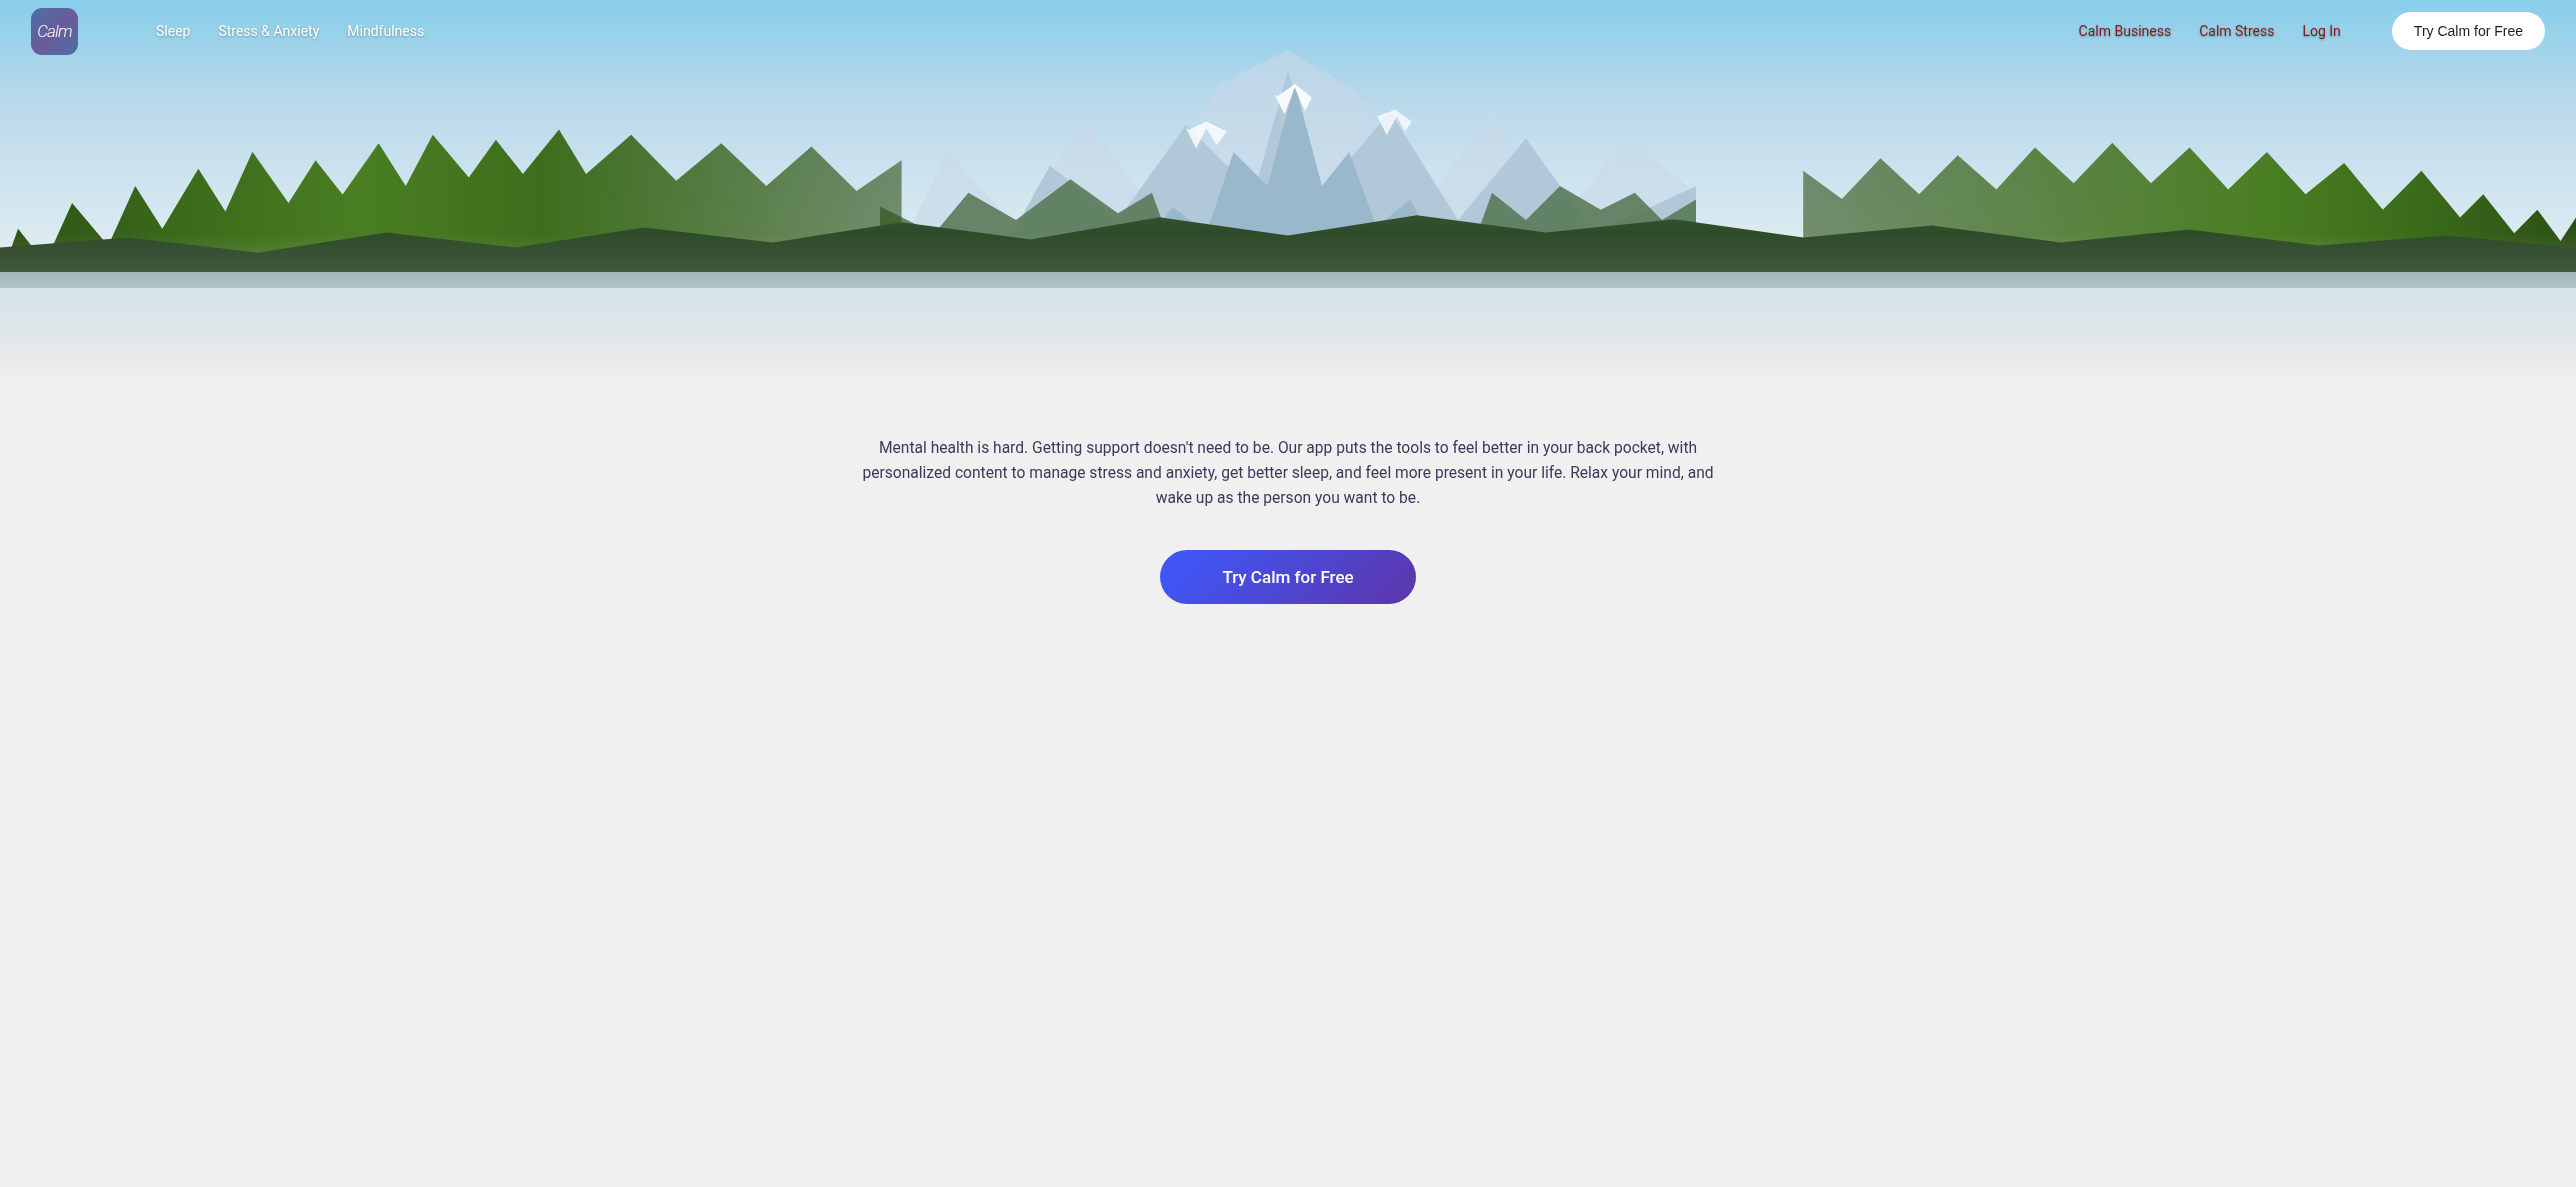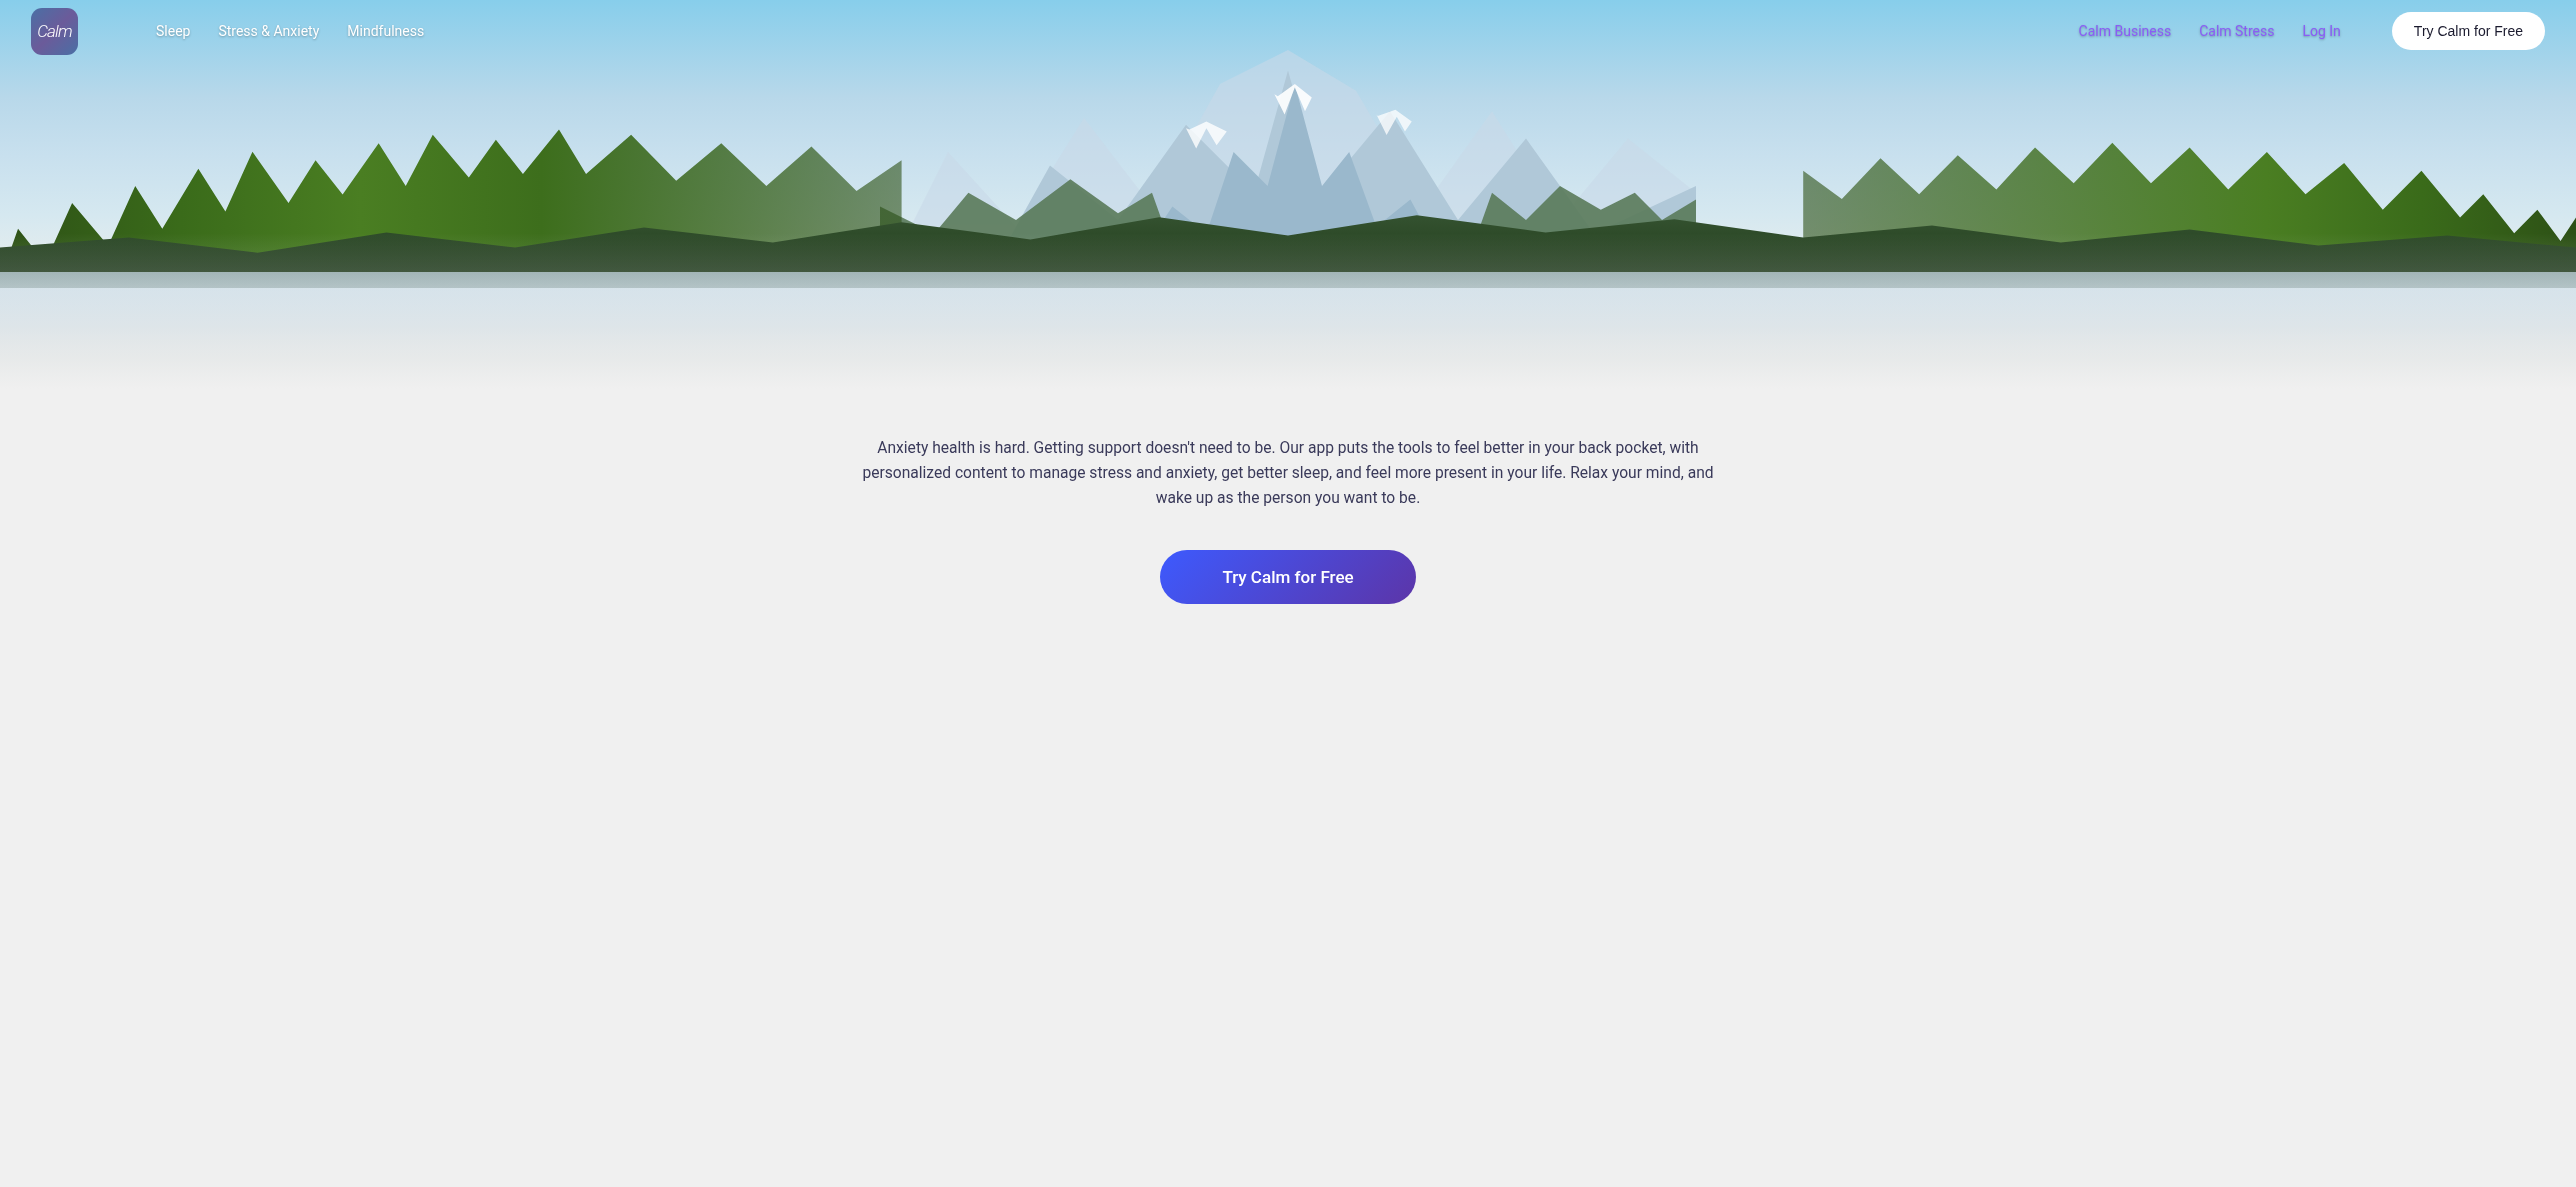--- a/index.html
+++ b/index.html
@@ -65,21 +65,21 @@
     }
 
     .nav-right-links {
       display: flex;
       gap: 28px;
       align-items: center;
       margin-left: auto;
     }
 
     .nav-right-links a {
-      color: #8b5cf6;
+      color: #7f1d1d;
       text-decoration: none;
       font-size: 14px;
       font-weight: 400;
       text-shadow: 0 0.8px 2.3px rgba(0,0,0,0.3);
       white-space: nowrap;
     }
 
     .nav-cta-button {
       margin-left: 23px;
       padding: 11px 22px;
@@ -309,16 +309,16 @@
       <div class="hills-front"></div>
 
       <div class="lake"></div>
 
       <div class="fog-overlay"></div>
     </div>
   </div>
 </section>
 
 <section class="content-section">
-  <p class="sub-text">Anxiety health is hard. Getting support doesn't need to be. Our app puts the tools to feel better in your back pocket, with personalized content to manage stress and anxiety, get better sleep, and feel more present in your life. Relax your mind, and wake up as the person you want to be.</p>
+  <p class="sub-text">Mental health is hard. Getting support doesn't need to be. Our app puts the tools to feel better in your back pocket, with personalized content to manage stress and anxiety, get better sleep, and feel more present in your life. Relax your mind, and wake up as the person you want to be.</p>
   <a href="#" class="cta-button">Try Calm for Free</a>
 </section>
 
 
 </body></html>

